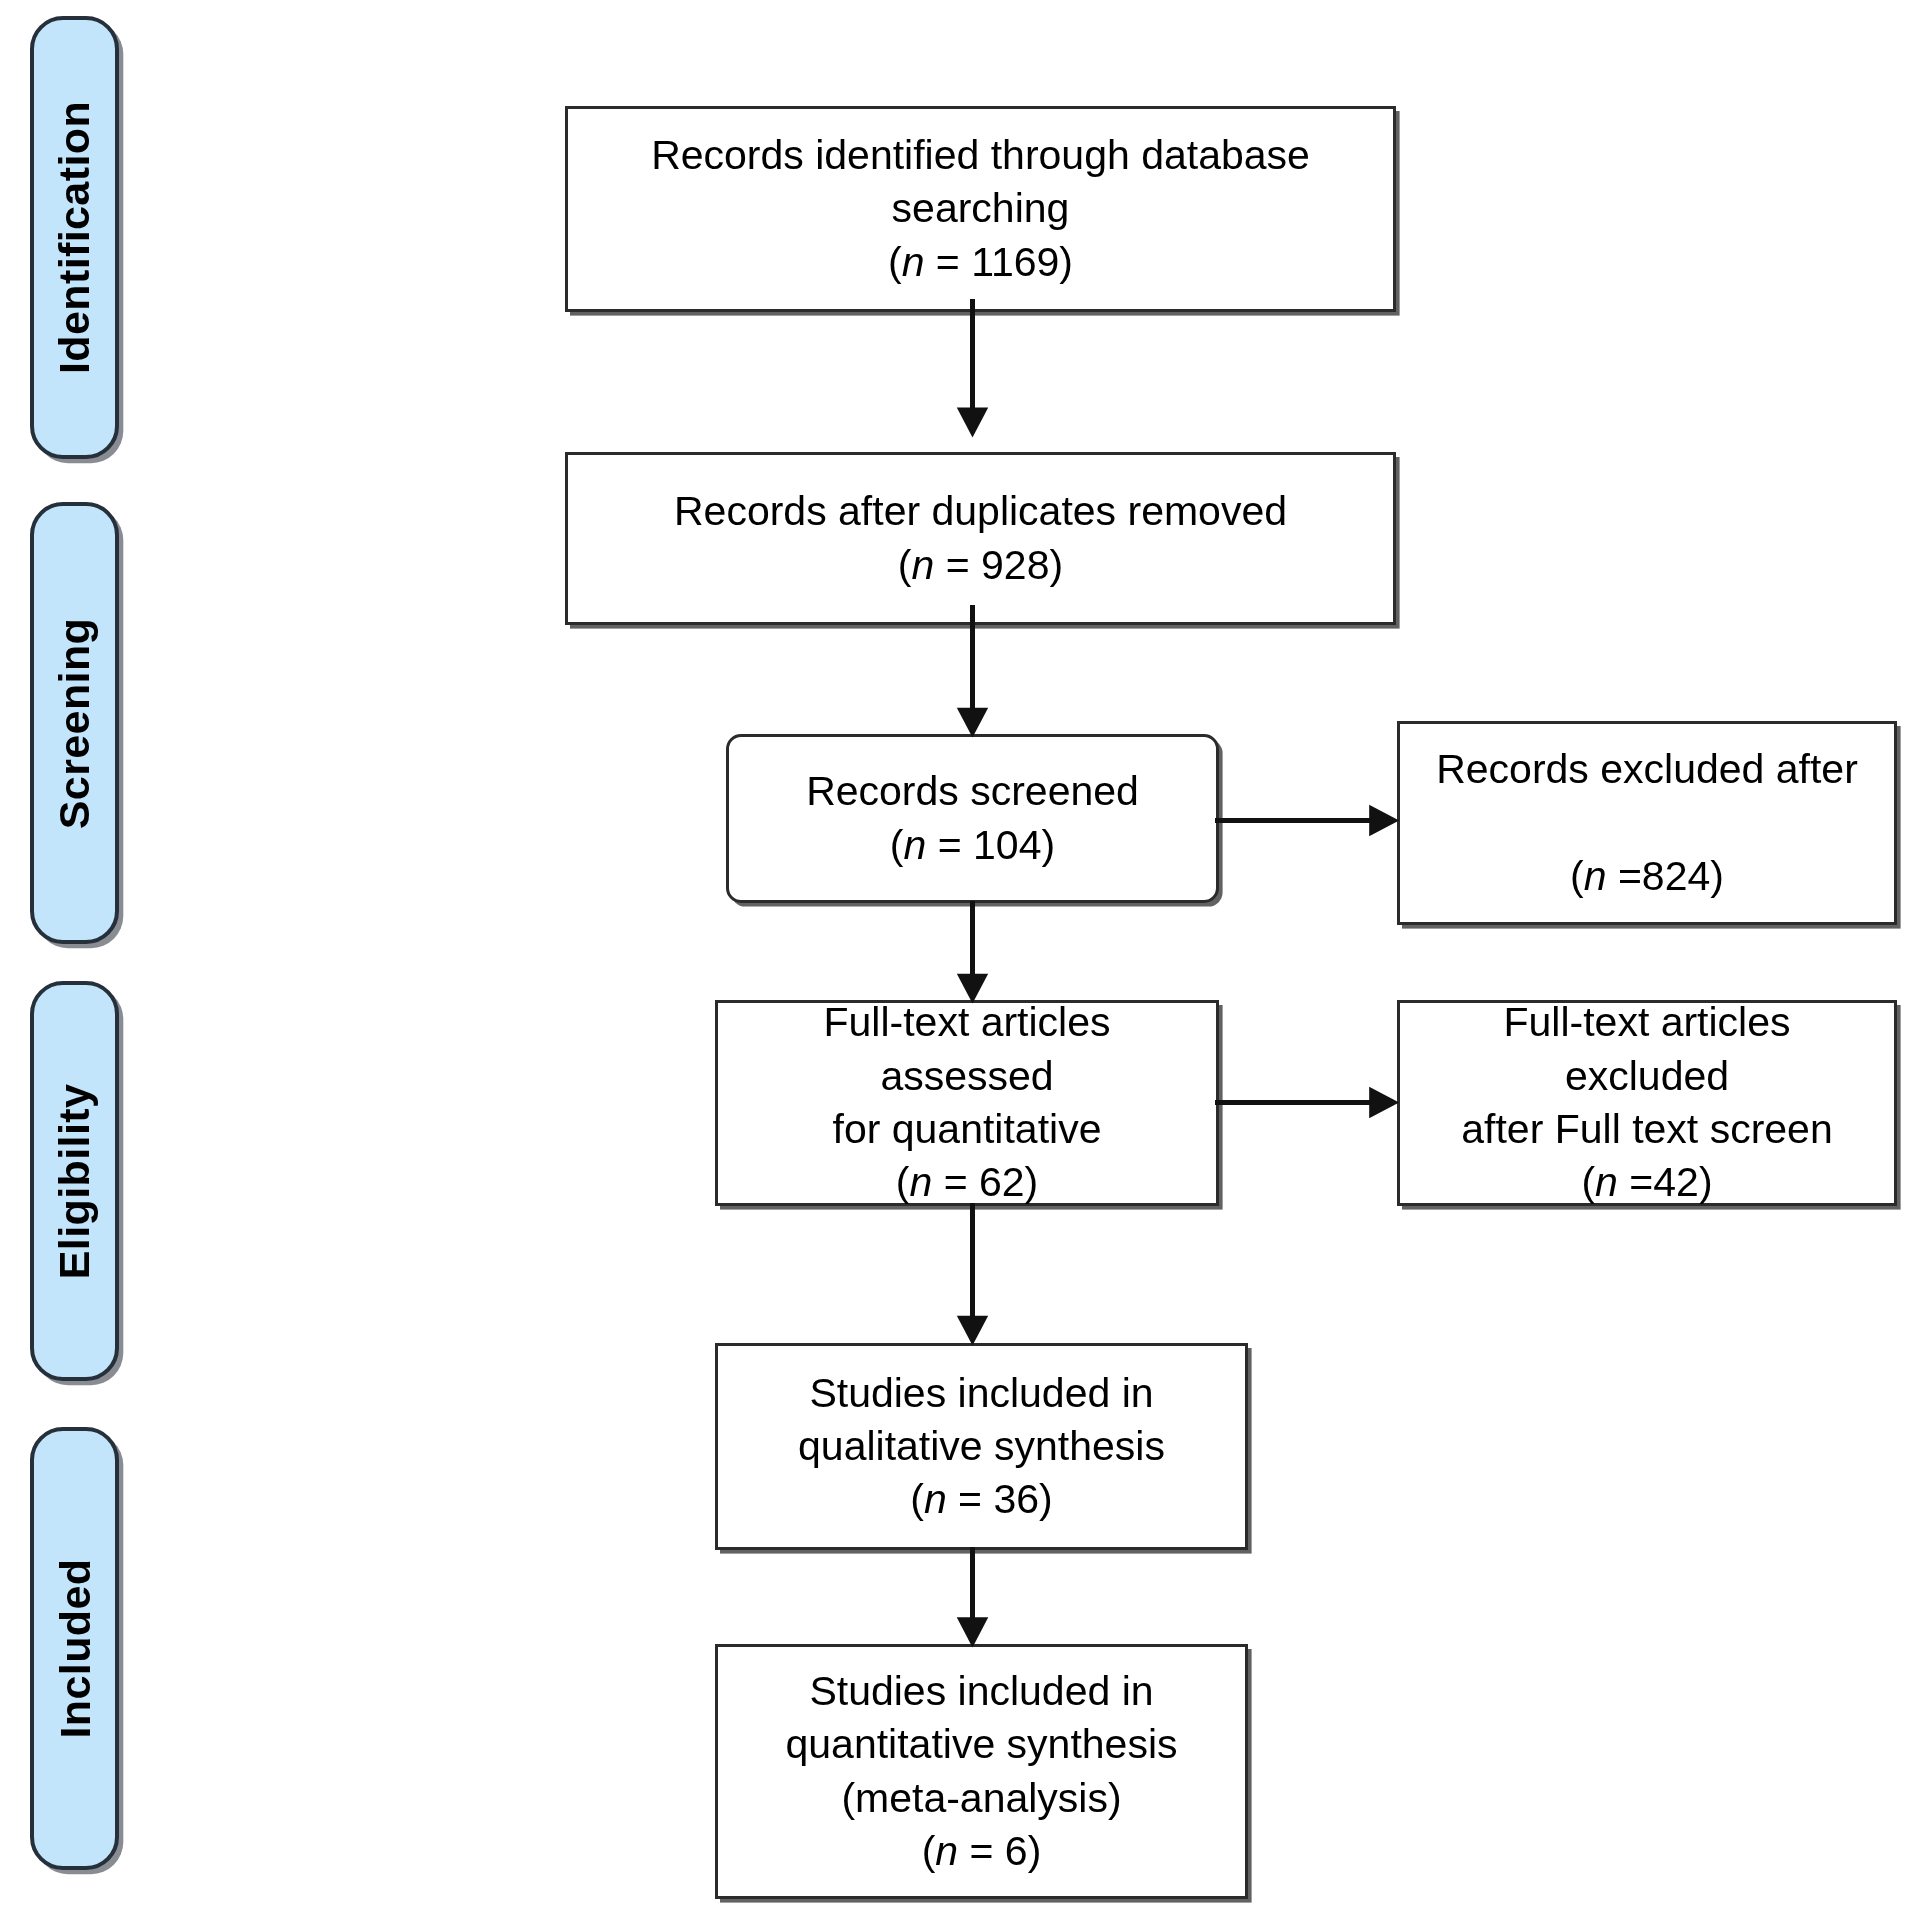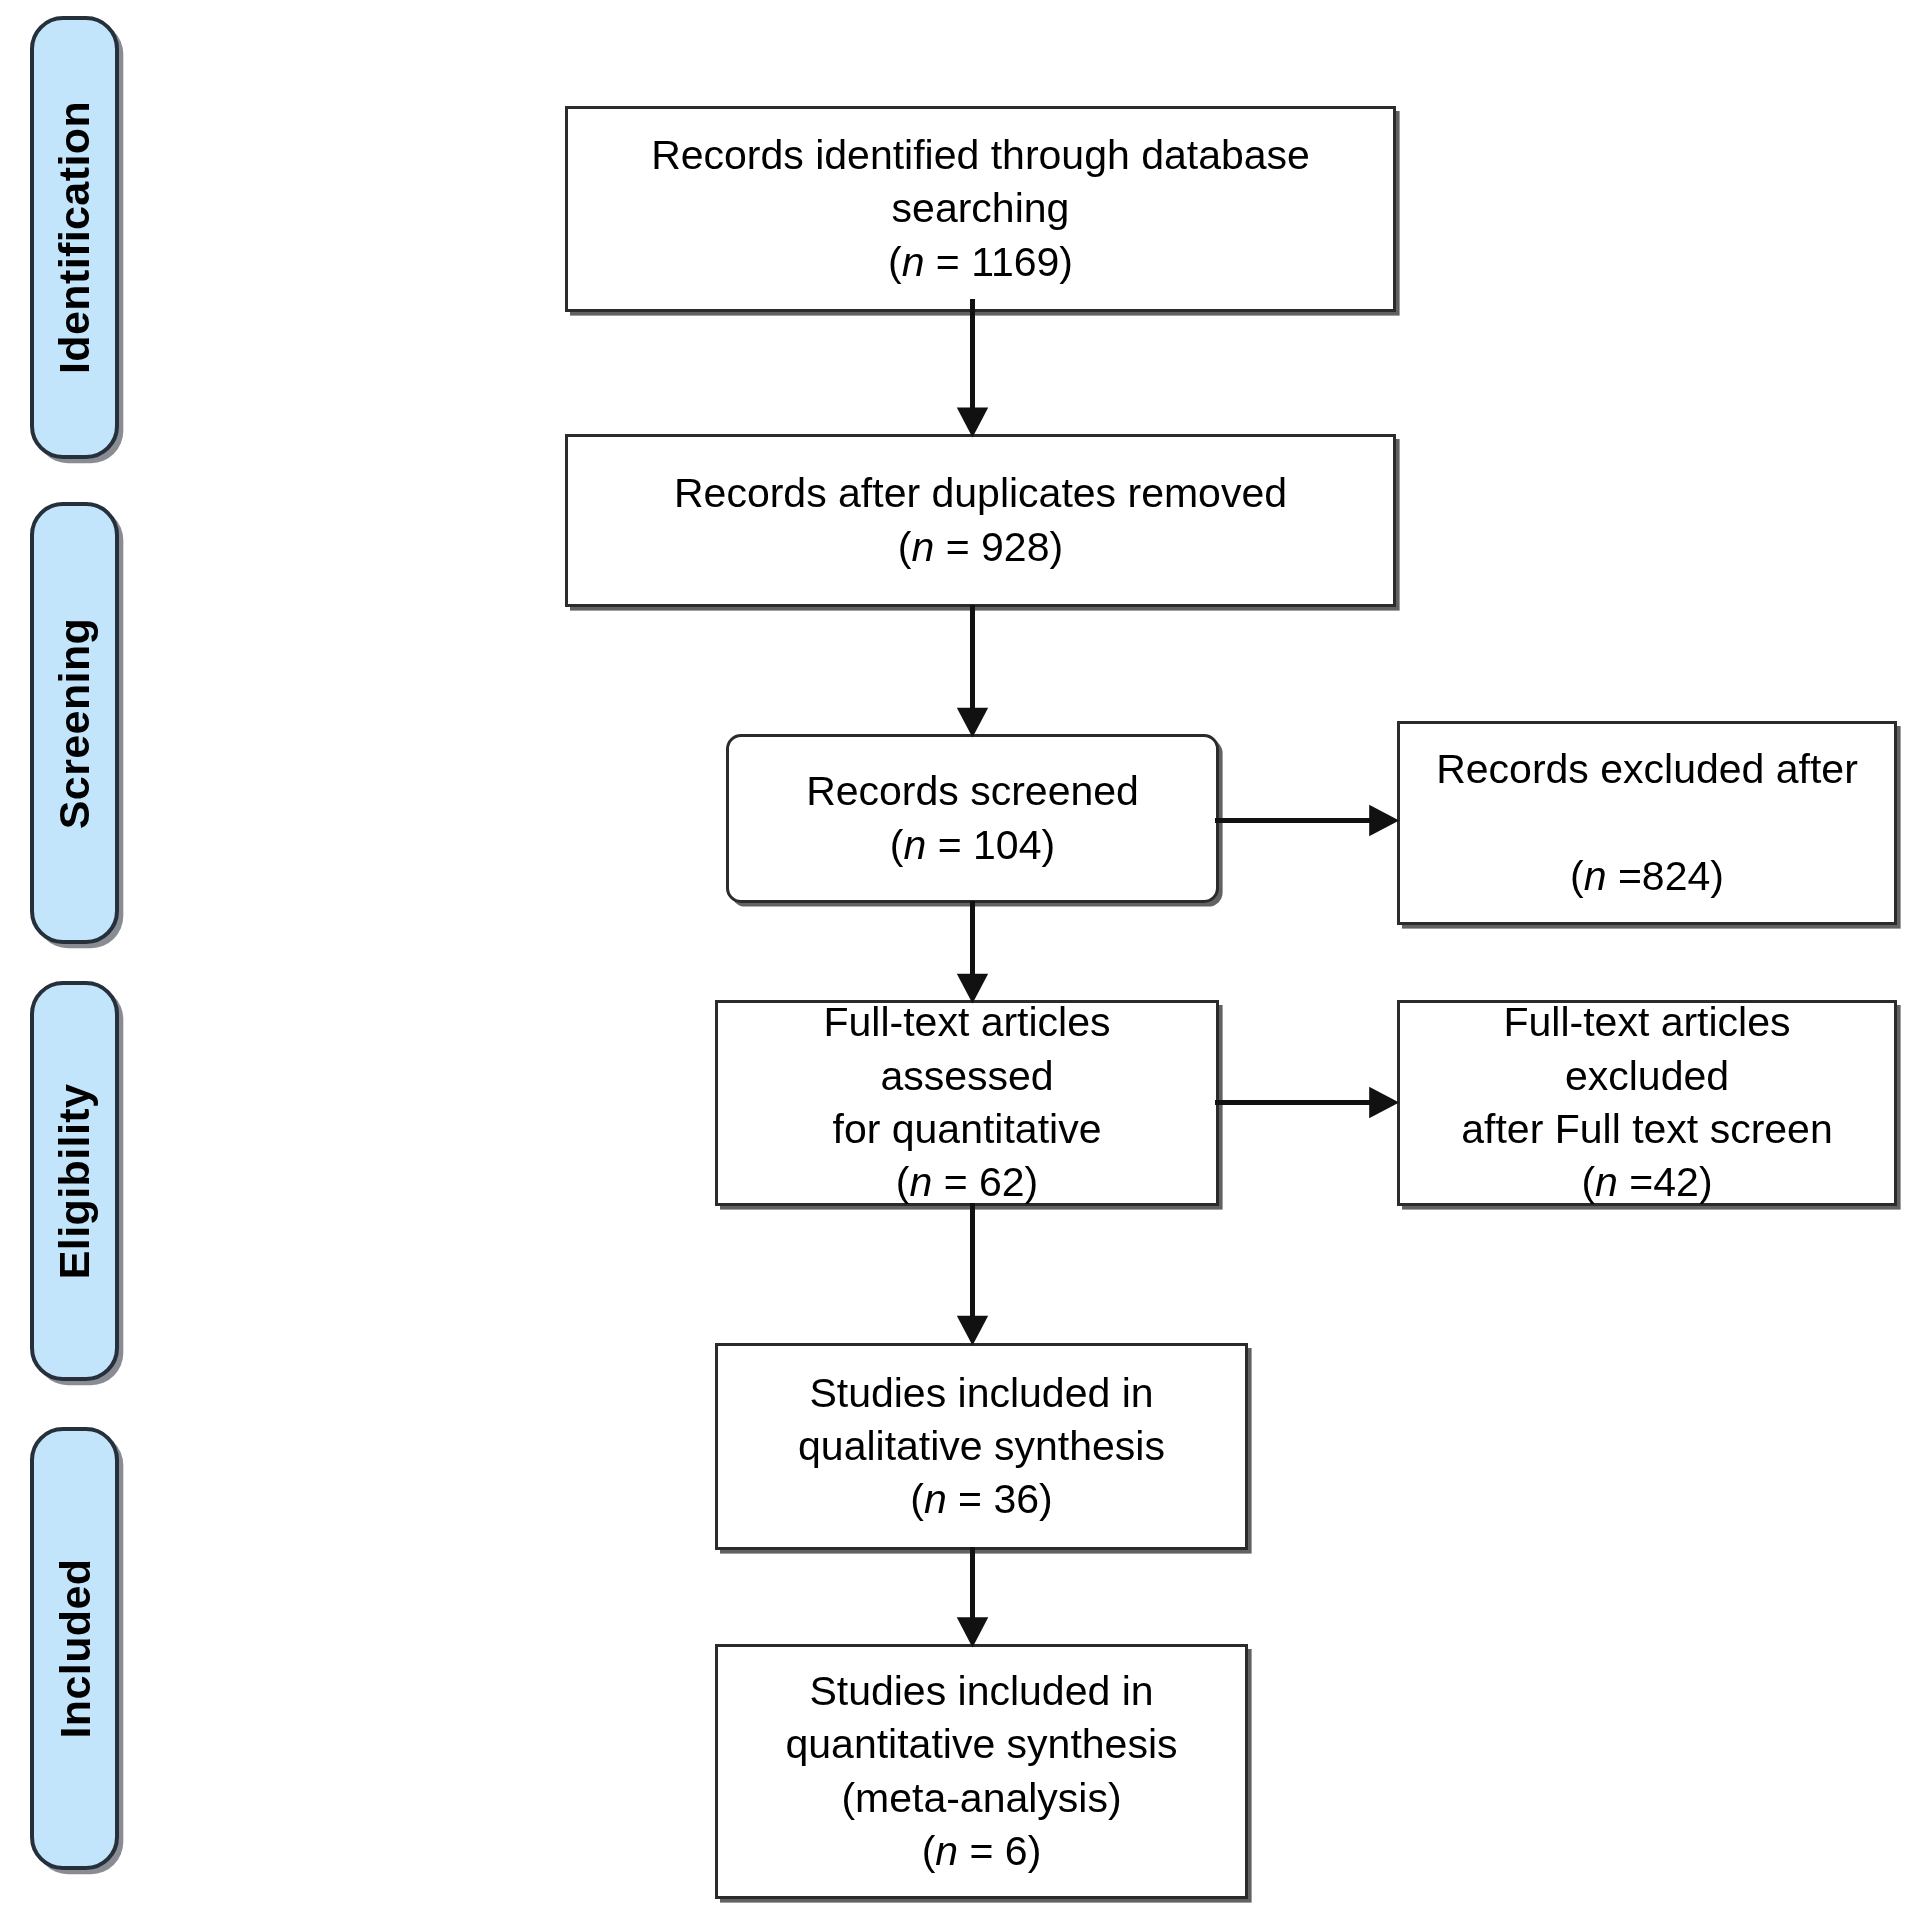--- a/index.html
+++ b/index.html
@@ -87,21 +87,21 @@
   </div>
 
   <div class="flow-box" style="left:565px; top:95px; width:831px; height:206px;margin-top:11px;">
     <div class="flow-text">
       <span>Records identified through database</span><br>
       <span>searching</span><br>
       <span><span>(</span><span class="n">n</span><span> =  </span><span>1169</span><span>)</span></span>
     </div>
   </div>
 
-  <div class="flow-box" style="left:565px; top:434px; width:831px; height:173px;">
+  <div class="flow-box" style="left:565px; top:452px; width:831px; height:173px;">
     <div class="flow-text">
       <span>Records after duplicates removed</span><br>
       <span><span>(</span><span class="n">n</span><span> = </span><span>928</span><span>)</span></span>
     </div>
   </div>
 
   <div class="flow-box" style="left:726px; top:734px; width:493px; height:169px;border-radius:15px;">
     <div class="flow-text">
       <span>Records screened</span><br>
       <span><span>(</span><span class="n">n</span><span> = </span><span>104</span><span>)</span></span>

